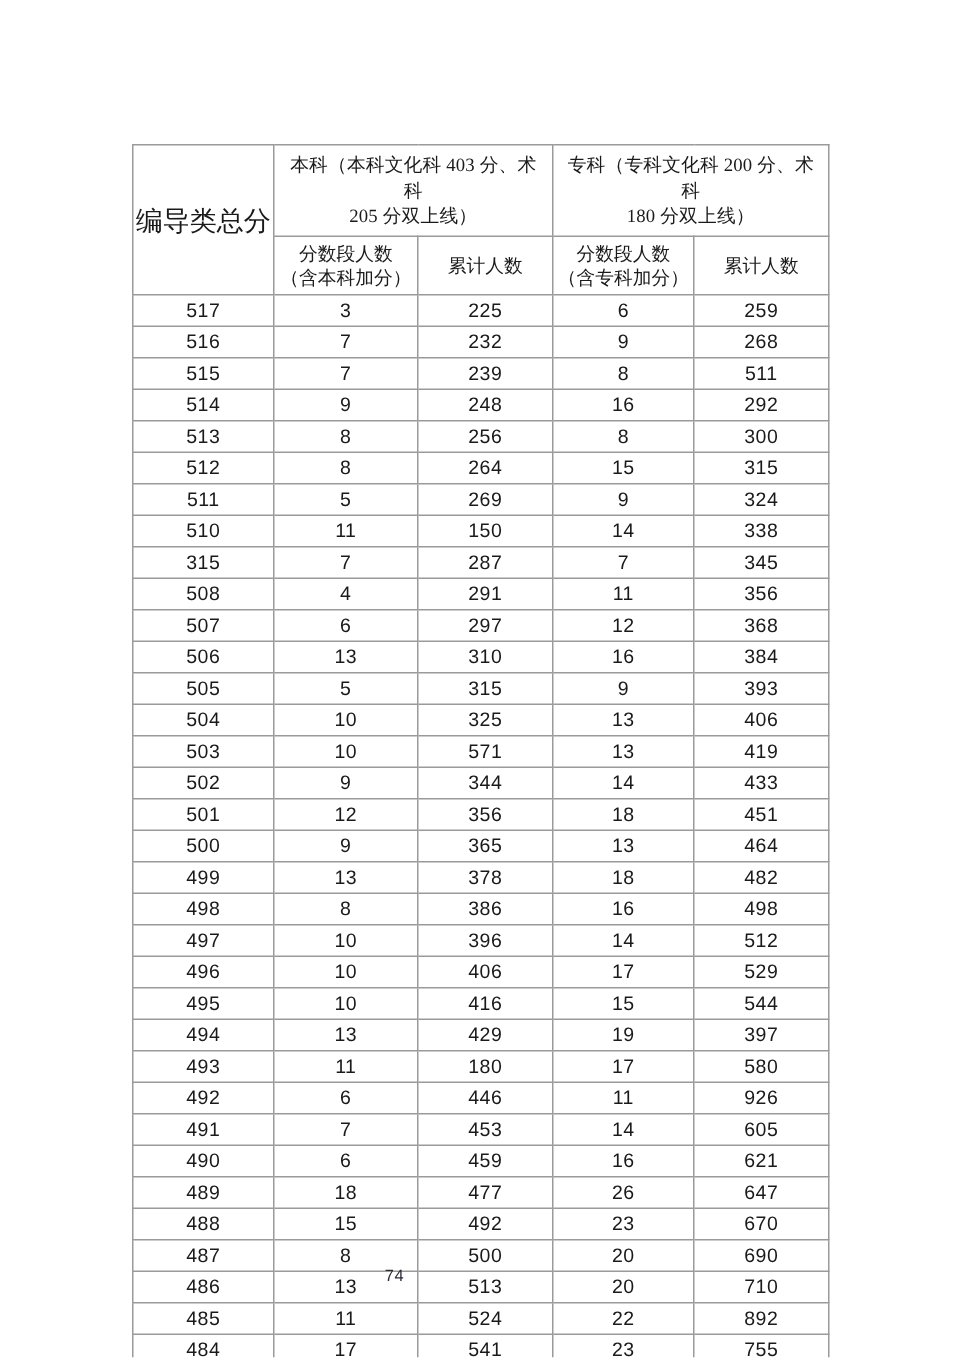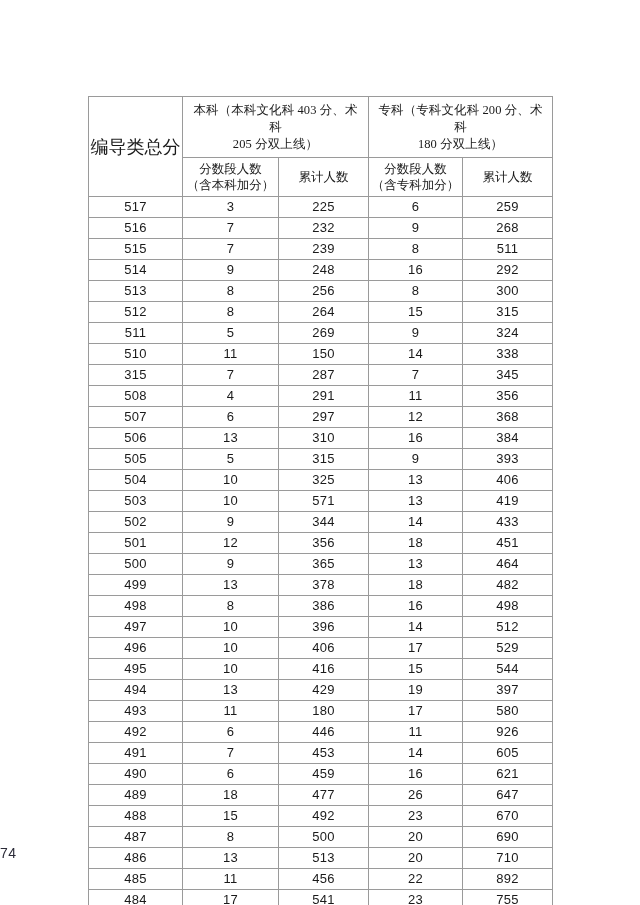--- a/index.html
+++ b/index.html
@@ -92,22 +92,22 @@
     font-family: "Liberation Sans", "DejaVu Sans", sans-serif;
     letter-spacing: 0.3px;
   }
 
   
   #page-number {
     position: absolute;
     left: 0;
     top: 845px;
     width: 526px;
-    text-align: left;
-    font-size: 14px;
+    text-align: center;
+    font-size: 11px;
     font-family: "Liberation Sans", "DejaVu Sans", sans-serif;
     color: #2b2b38;
     letter-spacing: 0.4px;
   }
 </style>
 </head>
 <body>
 
 <div id="page">
 
@@ -371,21 +371,21 @@
         <tr>
           <td>486</td>
           <td>13</td>
           <td>513</td>
           <td>20</td>
           <td>710</td>
         </tr>
         <tr>
           <td>485</td>
           <td>11</td>
-          <td>456</td>
+          <td>524</td>
           <td>22</td>
           <td>892</td>
         </tr>
         <tr>
           <td>484</td>
           <td>17</td>
           <td>541</td>
           <td>23</td>
           <td>755</td>
         </tr>

